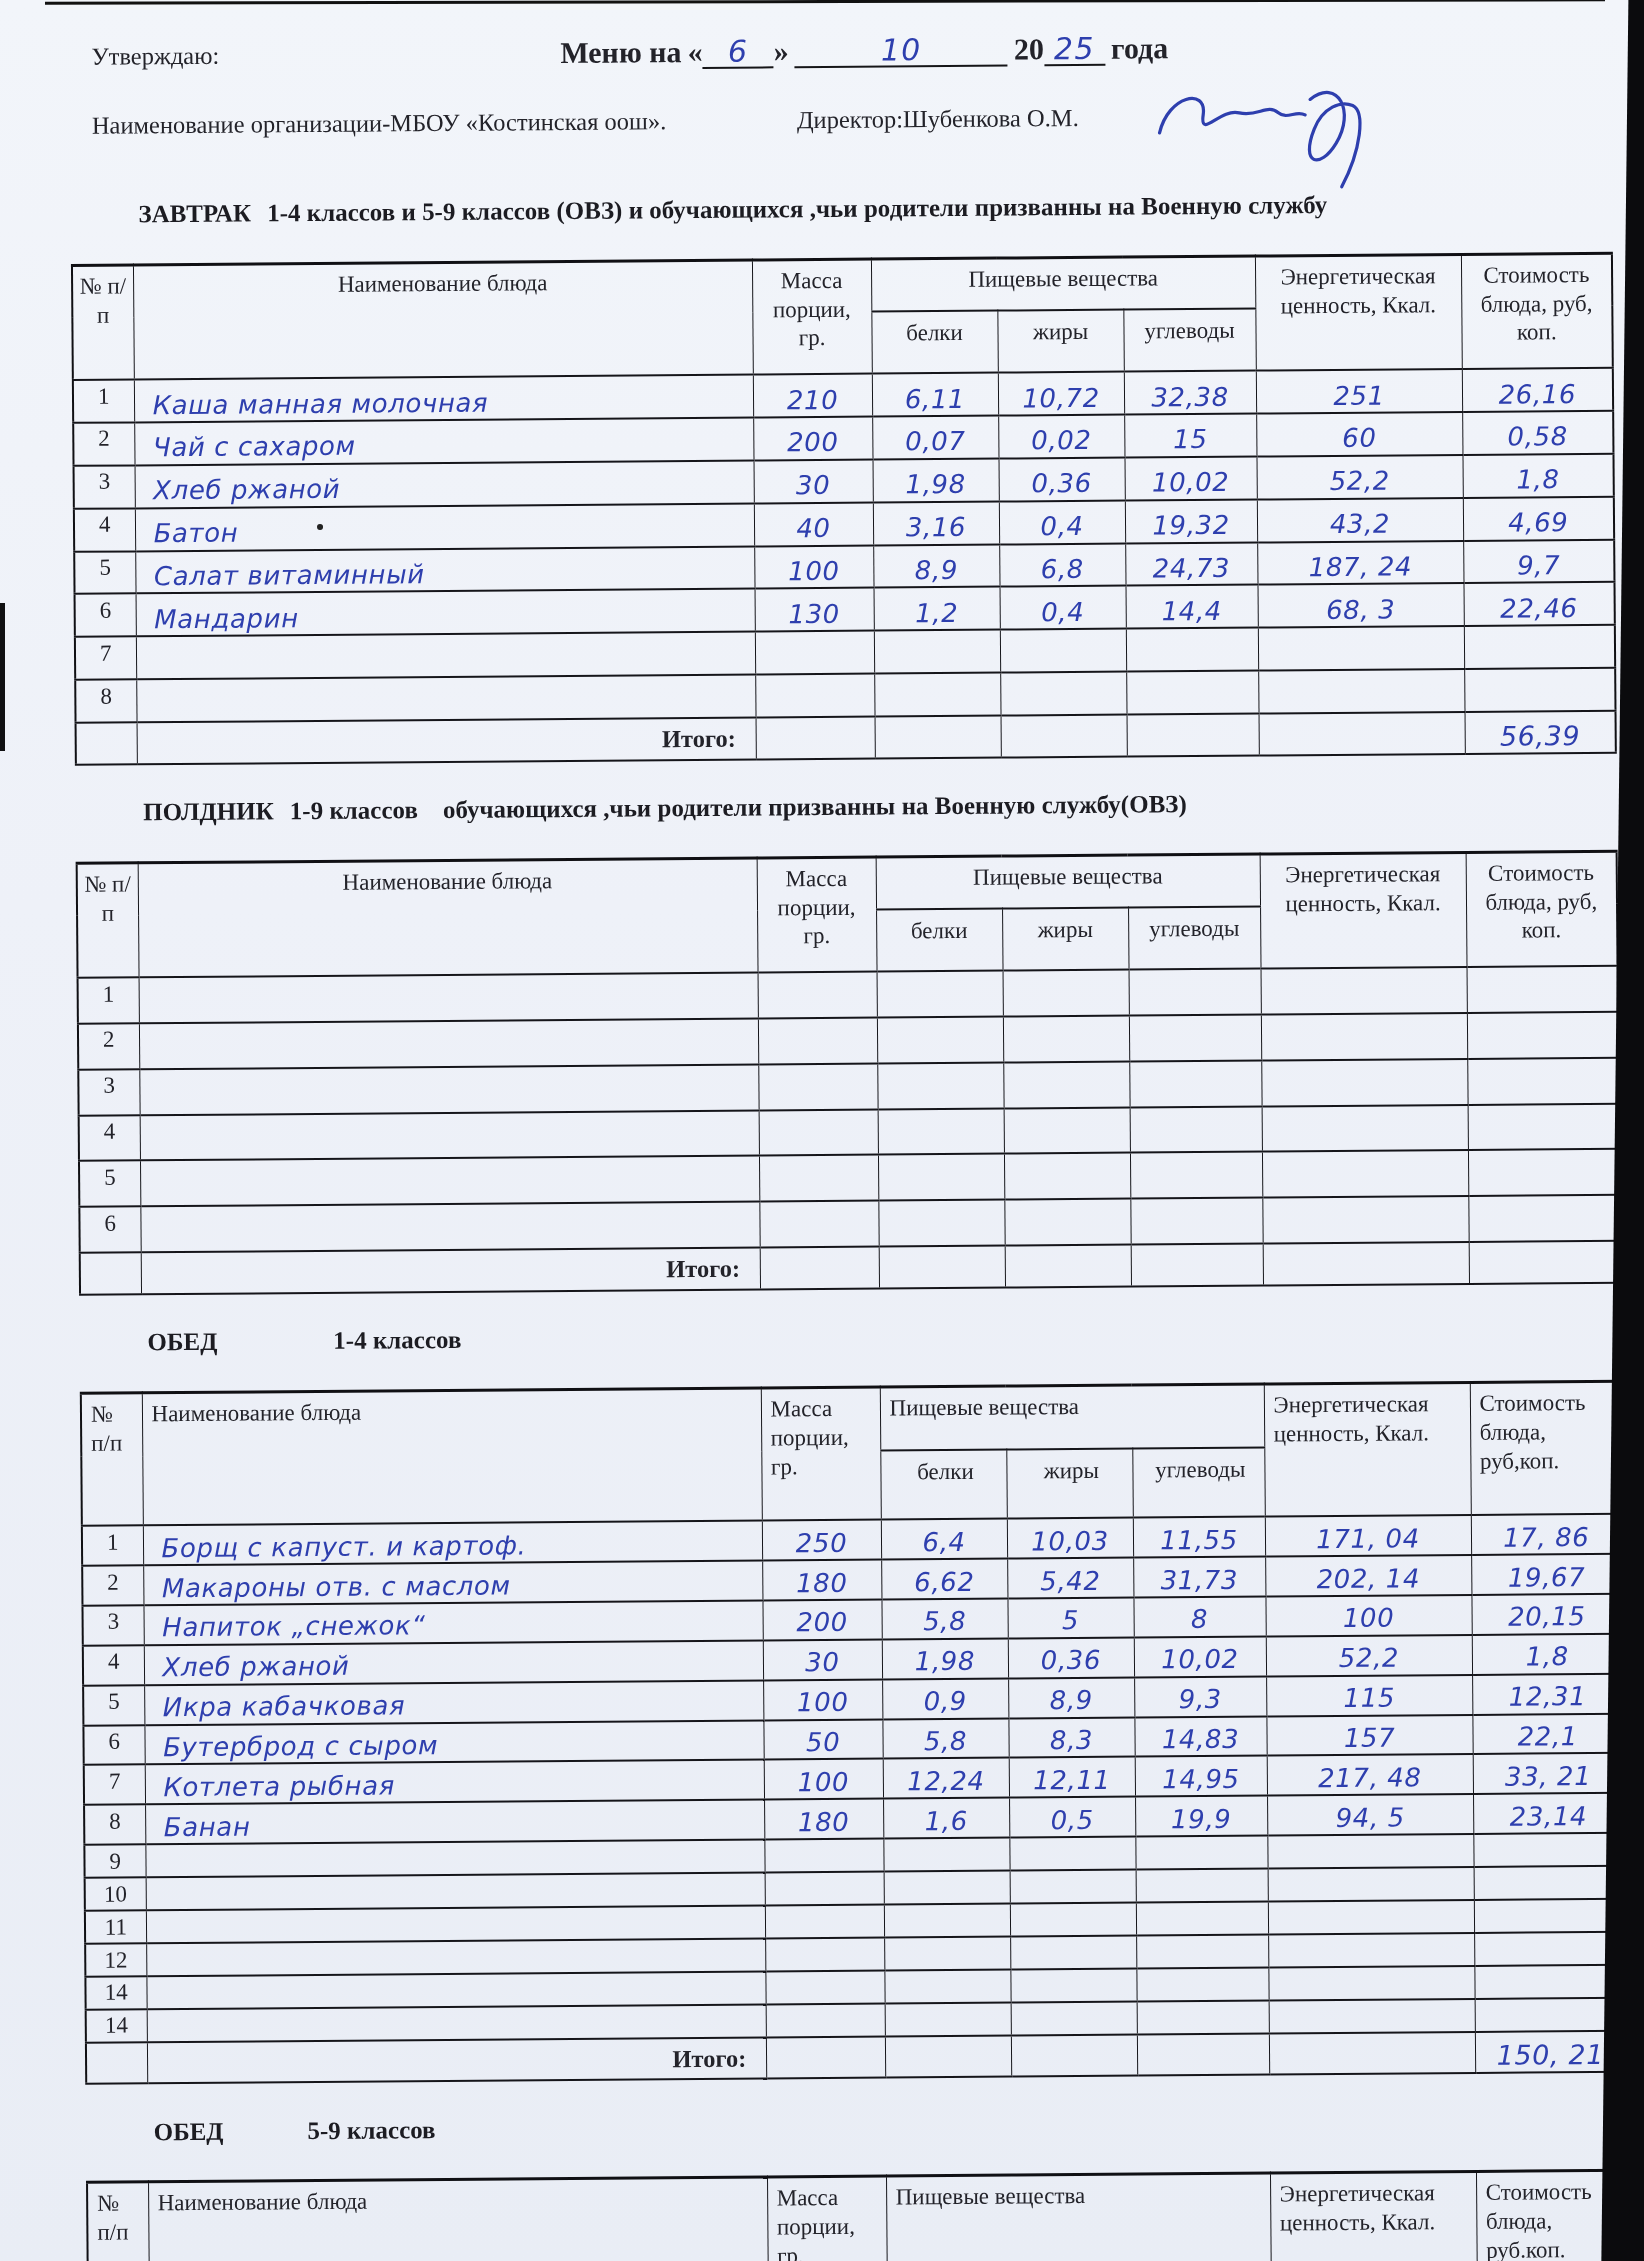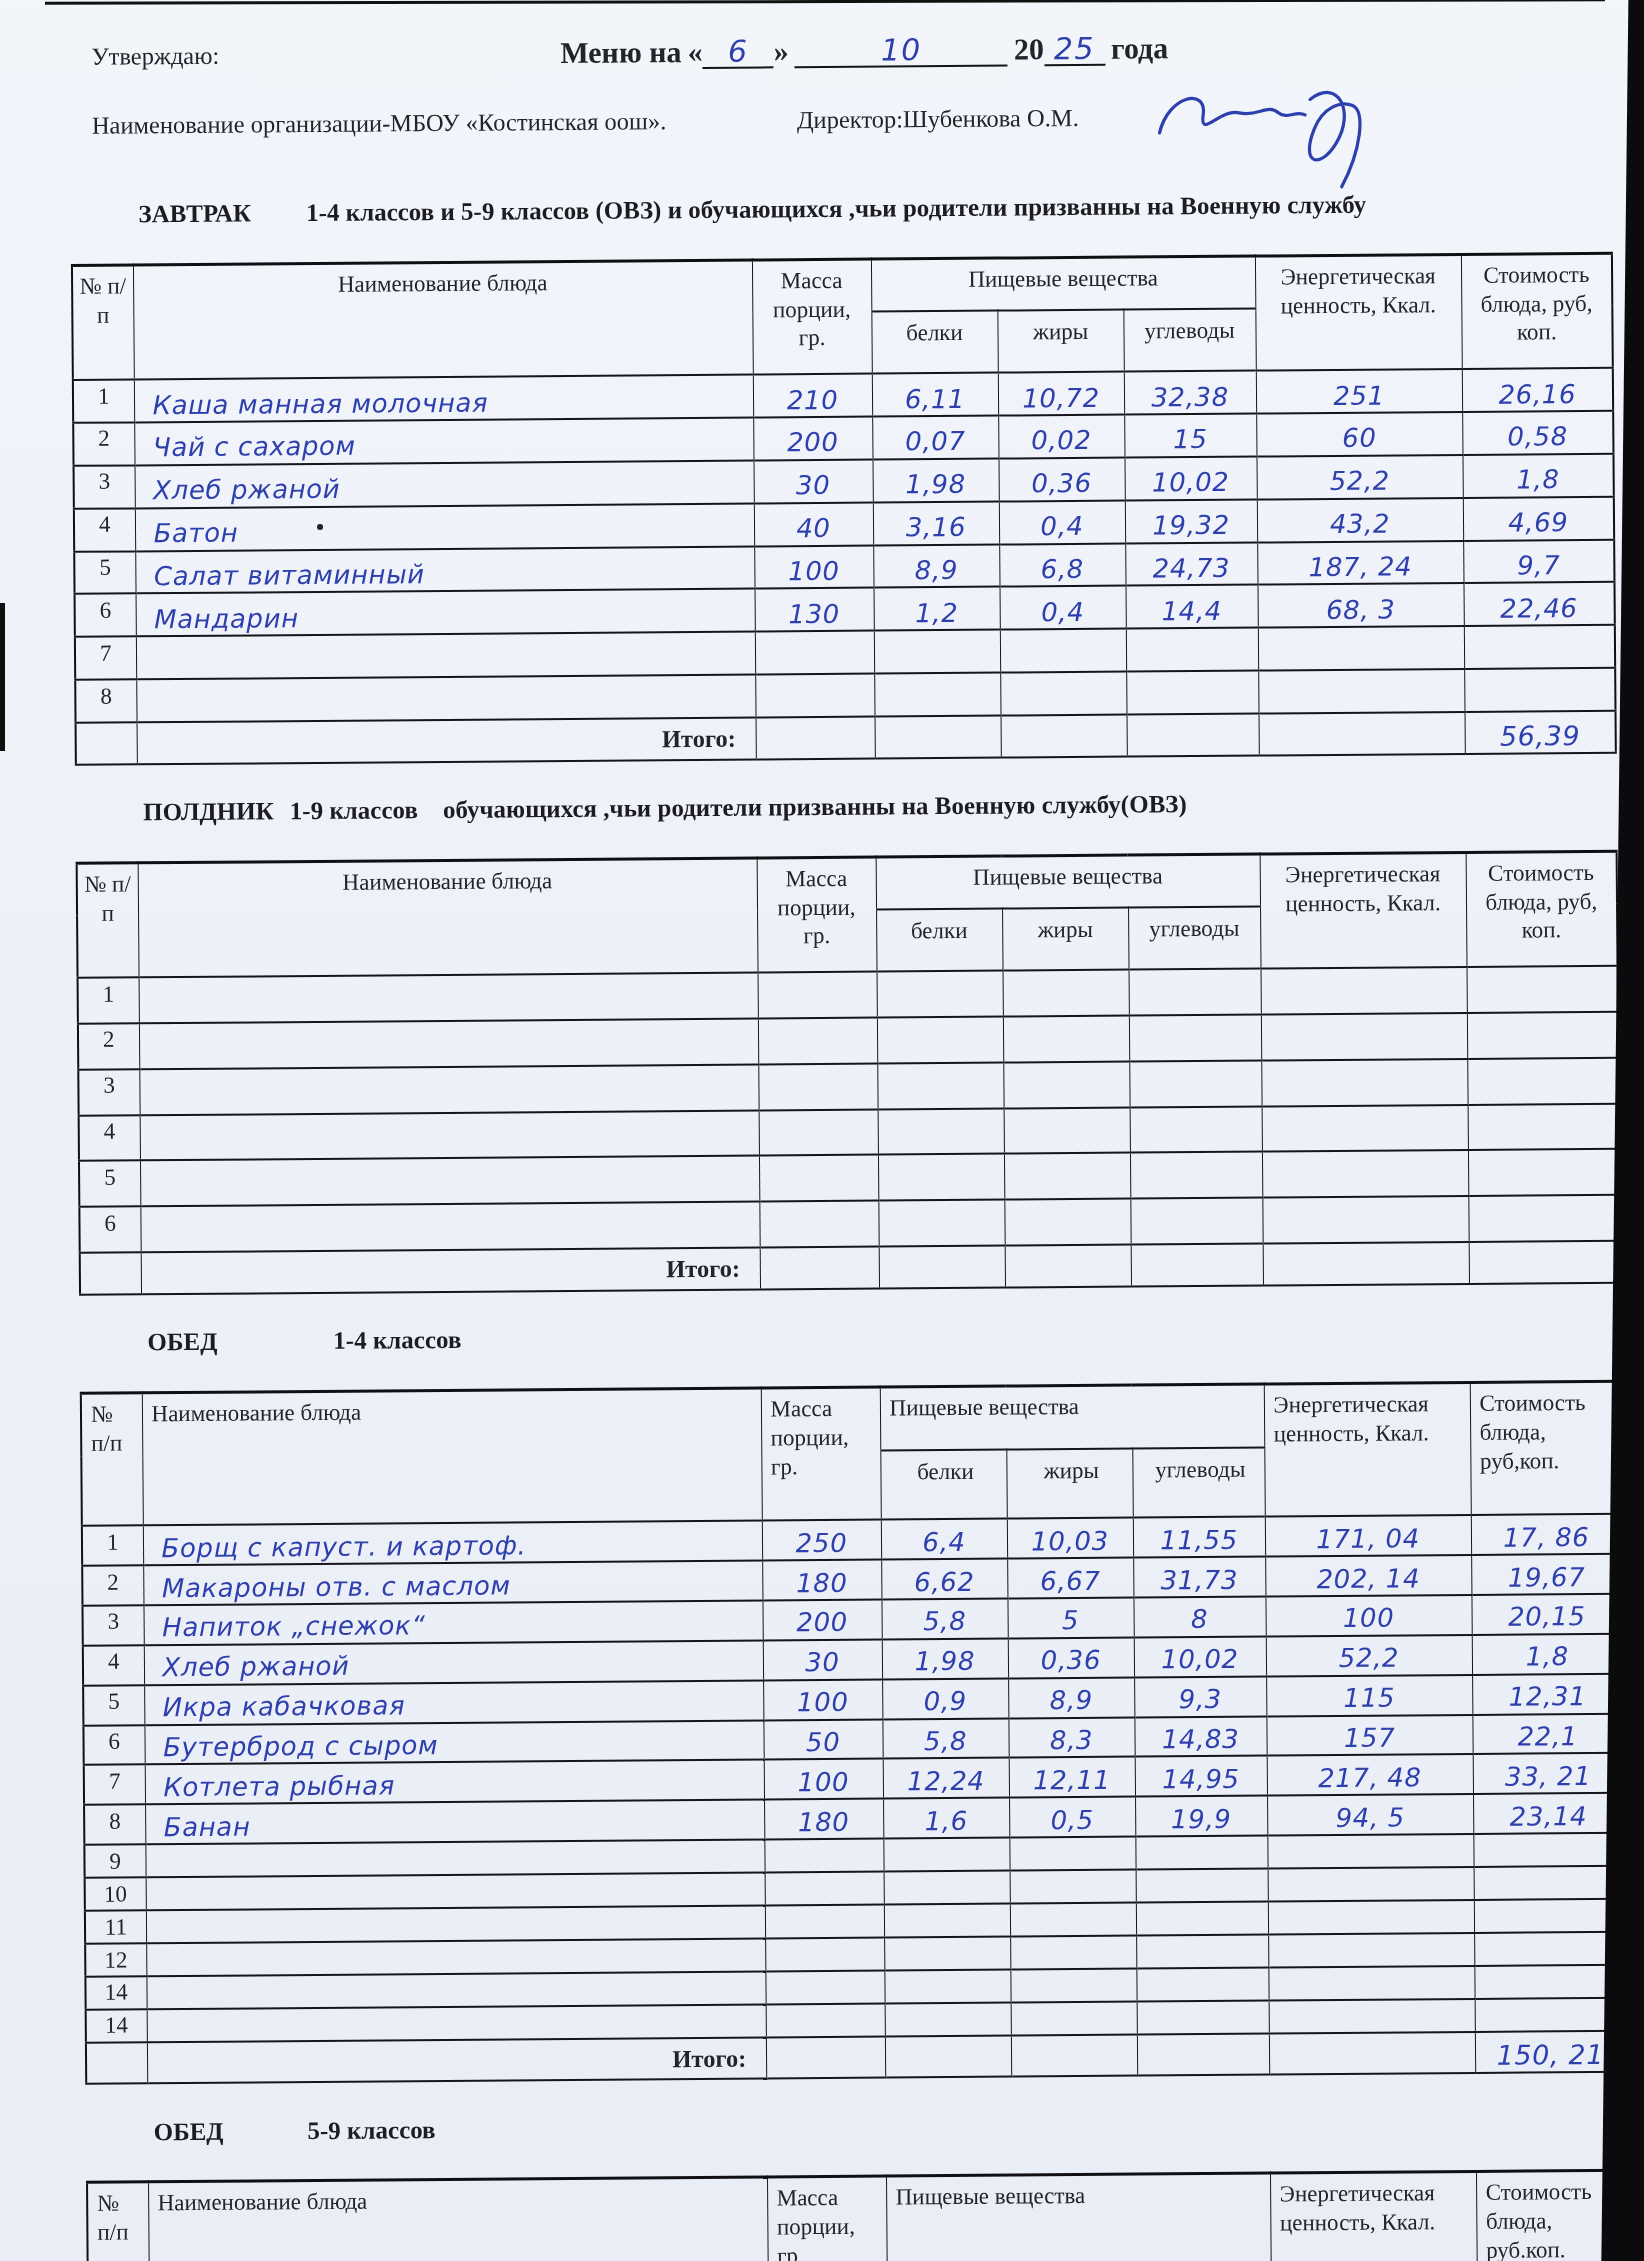--- a/index.html
+++ b/index.html
@@ -24,21 +24,21 @@
   .blank.day{width:71px;}
   .blank.month{width:213px;}
   .blank.year{width:61px;}
   .hw{font-family:"DejaVu Sans", sans-serif;font-style:italic;color:#2e3fae;}
   .hw-big{font-size:30px;letter-spacing:1.3px;}
   .org{position:absolute;left:98px;top:106px;font-size:24.5px;}
   .director{position:absolute;left:803px;top:106px;font-size:24.5px;}
   .sig-director{position:absolute;left:1154px;top:71px;}
   
   .sec-title{margin:5.2px 0 6.4px 119px;font-size:25px;font-weight:bold;color:#1c1c22;white-space:pre-wrap;}
-  .g-breakfast .t-main{margin-right:55px;}
+  .g-breakfast .t-main{margin-right:16px;}
   .g-snack .t-main{margin-right:16px;}
   .g-l14 .t-main{margin-right:116px;}
   .g-l59 .t-main{margin-right:84px;}
   
   table{border-collapse:collapse;table-layout:fixed;width:1541px;margin-left:76px;background:transparent;}
   col.c-no{width:61px;}col.c-dish{width:619px;}col.c-mass{width:119px;}
   col.c-p{width:126px;}col.c-f{width:126px;}col.c-c{width:132px;}
   col.c-e{width:206px;}col.c-cost{width:151px;}
   th,td{border-left:1.3px solid #17171c;border-right:1.3px solid #17171c;
         border-top:2.6px solid #15151a;border-bottom:2.6px solid #15151a;
@@ -356,21 +356,21 @@
           <td class="val hw">10,03</td>
           <td class="val hw">11,55</td>
           <td class="val hw">171, 04</td>
           <td class="val hw">17, 86</td>
         </tr>
         <tr>
           <td class="num">2</td>
           <td class="dish hw">Макароны отв. с маслом</td>
           <td class="val hw">180</td>
           <td class="val hw">6,62</td>
-          <td class="val hw">6,67</td>
+          <td class="val hw">5,42</td>
           <td class="val hw">31,73</td>
           <td class="val hw">202, 14</td>
           <td class="val hw">19,67</td>
         </tr>
         <tr>
           <td class="num">3</td>
           <td class="dish hw">Напиток „снежок“</td>
           <td class="val hw">200</td>
           <td class="val hw">5,8</td>
           <td class="val hw">5</td>

